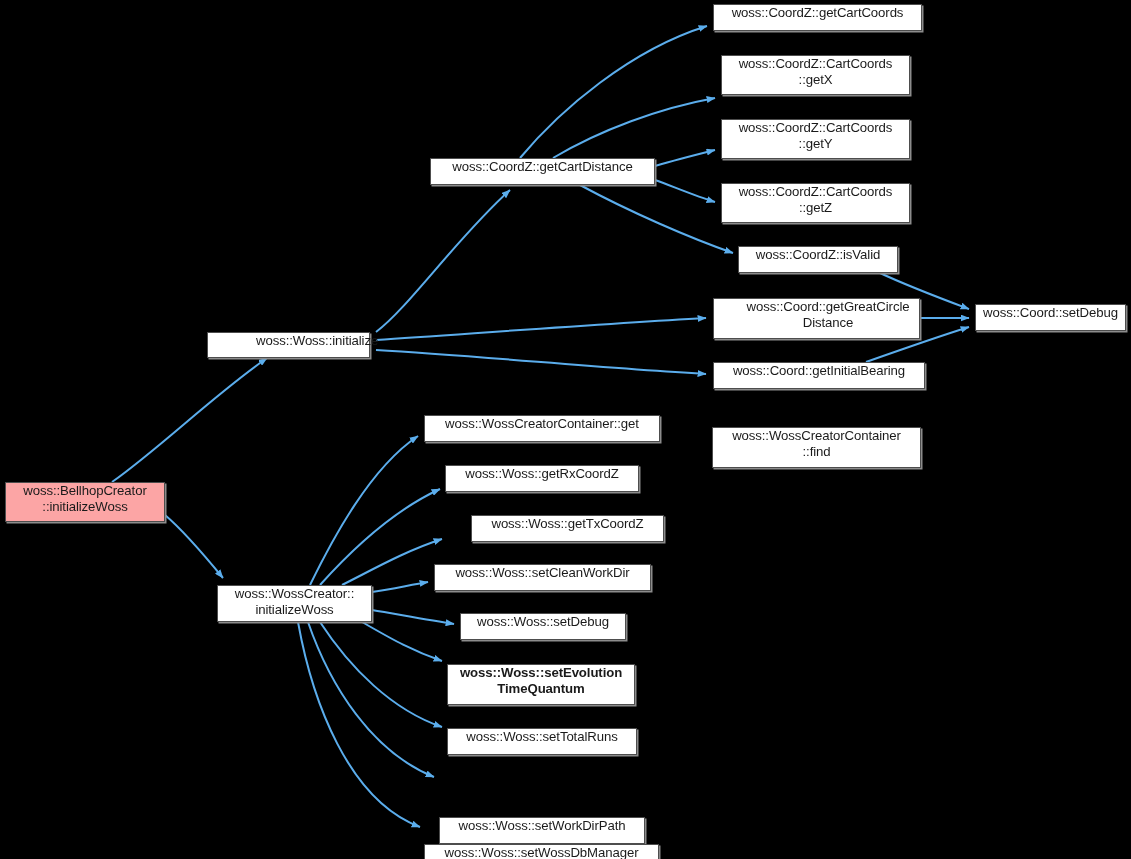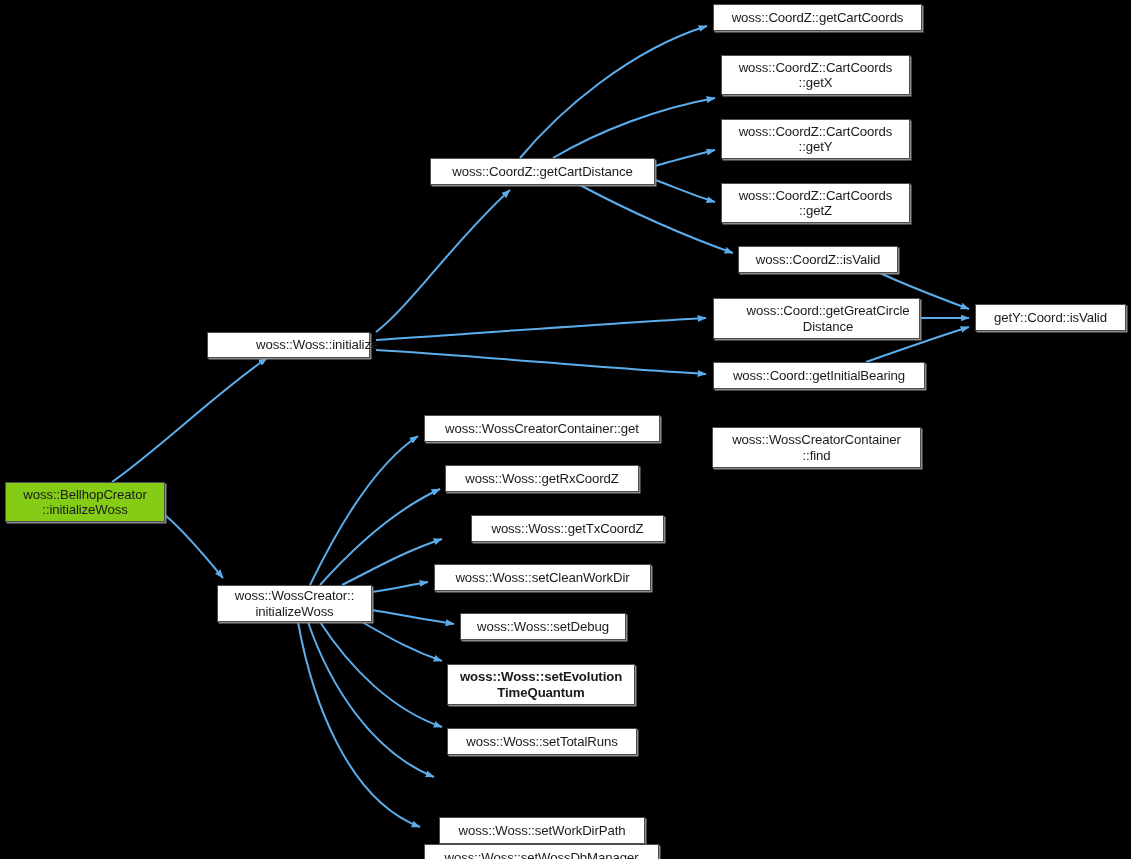--- a/index.html
+++ b/index.html
@@ -21,36 +21,35 @@
     left: 0;
     top: 0;
     width: 1131px;
     height: 859px;
     pointer-events: none;
   }
   .node {
     position: absolute;
     box-sizing: border-box;
     display: flex;
-    align-items: center;
     justify-content: center;
     text-align: center;
     background: #ffffff;
     border: 1px solid #4d4d4d;
     box-shadow: 1.5px 1.5px 0 0 #8c8c8c;
     color: #1a1a1a;
     font-size: 13.2px;
     line-height: 15.5px;
     letter-spacing: -0.1px;
     white-space: pre-line;
     padding: 0 5px;
     z-index: 5;
   }
   .node.highlight {
-    background: #84cc16;
+    background: #fca5a5;
     border: 1px solid #4d4d4d;
   }
   .node-label {
     display: block;
     width: 100%;
   }
 </style>
 </head>
 <body>
 
@@ -97,21 +96,21 @@
       <div class="node" style="left: 721px; top: 55px; width: 189px; height: 40px;"><span class="node-label">woss::CoordZ::CartCoords
 ::getX</span></div>
       <div class="node" style="left: 721px; top: 119px; width: 189px; height: 40px;"><span class="node-label">woss::CoordZ::CartCoords
 ::getY</span></div>
       <div class="node" style="left: 721px; top: 183px; width: 189px; height: 40px;"><span class="node-label">woss::CoordZ::CartCoords
 ::getZ</span></div>
       <div class="node" style="left: 738px; top: 246px; width: 160px; height: 27px;"><span class="node-label">woss::CoordZ::isValid</span></div>
       <div class="node" style="left: 713px; top: 298px; width: 207px; height: 41px; padding-left: 28px;"><span class="node-label">woss::Coord::getGreatCircle
 Distance</span></div>
       <div class="node" style="left: 713px; top: 362px; width: 212px; height: 27px;"><span class="node-label">woss::Coord::getInitialBearing</span></div>
-      <div class="node" style="left: 975px; top: 304px; width: 151px; height: 27px;"><span class="node-label">getY::Coord::isValid</span></div>
+      <div class="node" style="left: 975px; top: 304px; width: 151px; height: 27px;"><span class="node-label">woss::Coord::setDebug</span></div>
       <div class="node" style="left: 424px; top: 415px; width: 236px; height: 27px;"><span class="node-label">woss::WossCreatorContainer::get</span></div>
       <div class="node" style="left: 712px; top: 411px; width: 209px; height: 41px; margin-top: 16px;"><span class="node-label">woss::WossCreatorContainer
 ::find</span></div>
       <div class="node" style="left: 445px; top: 465px; width: 194px; height: 27px;"><span class="node-label">woss::Woss::getRxCoordZ</span></div>
       <div class="node" style="left: 471px; top: 515px; width: 193px; height: 27px;"><span class="node-label">woss::Woss::getTxCoordZ</span></div>
       <div class="node" style="left: 434px; top: 564px; width: 217px; height: 27px;"><span class="node-label">woss::Woss::setCleanWorkDir</span></div>
       <div class="node" style="left: 460px; top: 613px; width: 166px; height: 27px;"><span class="node-label">woss::Woss::setDebug</span></div>
       <div class="node" style="left: 447px; top: 664px; width: 188px; height: 41px; font-weight: bold;"><span class="node-label">woss::Woss::setEvolution
 TimeQuantum</span></div>
       <div class="node" style="left: 447px; top: 728px; width: 190px; height: 27px;"><span class="node-label">woss::Woss::setTotalRuns</span></div>

